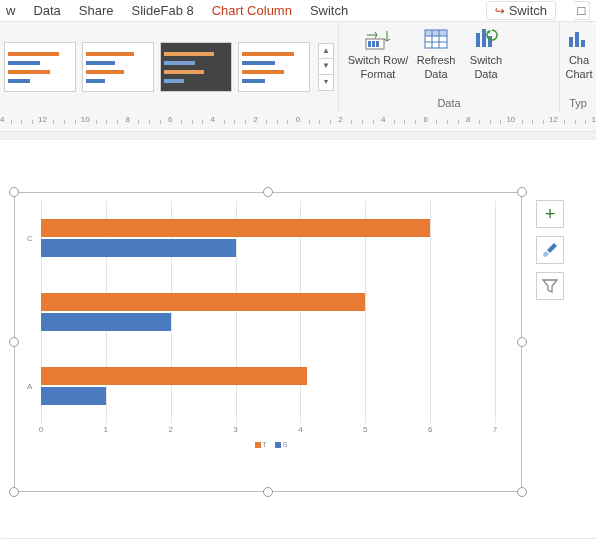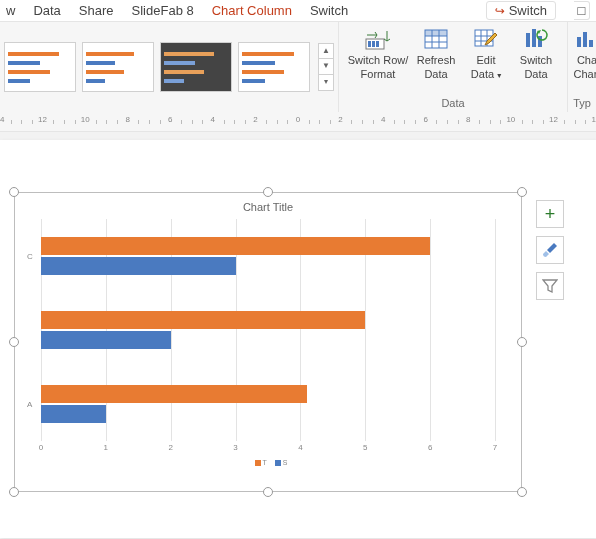--- a/index.html
+++ b/index.html
@@ -258,34 +258,20 @@
               <rect x="2" y="3" width="22" height="18" fill="#fff" stroke="#4a7ac0"></rect>
               <line x1="2" y1="9" x2="24" y2="9" stroke="#4a7ac0"></line>
               <line x1="2" y1="15" x2="24" y2="15" stroke="#4a7ac0"></line>
               <line x1="9" y1="3" x2="9" y2="21" stroke="#4a7ac0"></line>
               <line x1="16" y1="3" x2="16" y2="21" stroke="#4a7ac0"></line>
               <rect x="2" y="3" width="22" height="6" fill="#4a7ac0" opacity="0.35"></rect>
             </svg>
         </span>
         <span>Refresh</span>
         <span>Data</span>
-      </div>
-      <div class="rbtn">
-        <span class="rbtn-icon">
-          <svg width="26" height="24" viewBox="0 0 26 24">
-              <rect x="2" y="3" width="18" height="16" fill="#fff" stroke="#4a7ac0"></rect>
-              <line x1="2" y1="9" x2="20" y2="9" stroke="#4a7ac0"></line>
-              <line x1="2" y1="14" x2="20" y2="14" stroke="#4a7ac0"></line>
-              <line x1="8" y1="3" x2="8" y2="19" stroke="#4a7ac0"></line>
-              <line x1="14" y1="3" x2="14" y2="19" stroke="#4a7ac0"></line>
-              <path d="M22 6 l-8 8 l-2 4 l4 -2 l8 -8 z" fill="#e8b23a" stroke="#9a6a1a"></path>
-            </svg>
-        </span>
-        <span>Edit</span>
-        <span><span>Data</span> <span style="font-size:8px">▾</span></span>
       </div>
       <div class="rbtn">
         <span class="rbtn-icon">
           <svg width="26" height="24" viewBox="0 0 26 24">
               <rect x="3" y="6" width="4" height="14" fill="#4a7ac0"></rect>
               <rect x="9" y="2" width="4" height="18" fill="#4a7ac0"></rect>
               <rect x="15" y="9" width="4" height="11" fill="#4a7ac0"></rect>
               <path d="M19 3 a5 5 0 1 1 -4 2" fill="none" stroke="#3a9a3a" stroke-width="1.5"></path>
               <path d="M14 4 l2 3 l2 -4 z" fill="#3a9a3a"></path>
             </svg>
@@ -383,21 +369,20 @@
       <div class="sel-handle h-nw"></div>
       <div class="sel-handle h-n"></div>
       <div class="sel-handle h-ne"></div>
       <div class="sel-handle h-w"></div>
       <div class="sel-handle h-e"></div>
       <div class="sel-handle h-sw"></div>
       <div class="sel-handle h-s"></div>
       <div class="sel-handle h-se"></div>
 
       <div class="chart-inner">
-        <div class="chart-title">Chart Title</div>
         <div class="plot" id="plot">
             <div class="grid-line" style="left: 0px;"></div>
             <div class="grid-line" style="left: 64.8571px;"></div>
             <div class="grid-line" style="left: 129.714px;"></div>
             <div class="grid-line" style="left: 194.571px;"></div>
             <div class="grid-line" style="left: 259.429px;"></div>
             <div class="grid-line" style="left: 324.286px;"></div>
             <div class="grid-line" style="left: 389.143px;"></div>
             <div class="grid-line" style="left: 454px;"></div>
             <div class="bar-h bar-orange" style="left: 0px; width: 389.143px; top: 18px;"></div>

